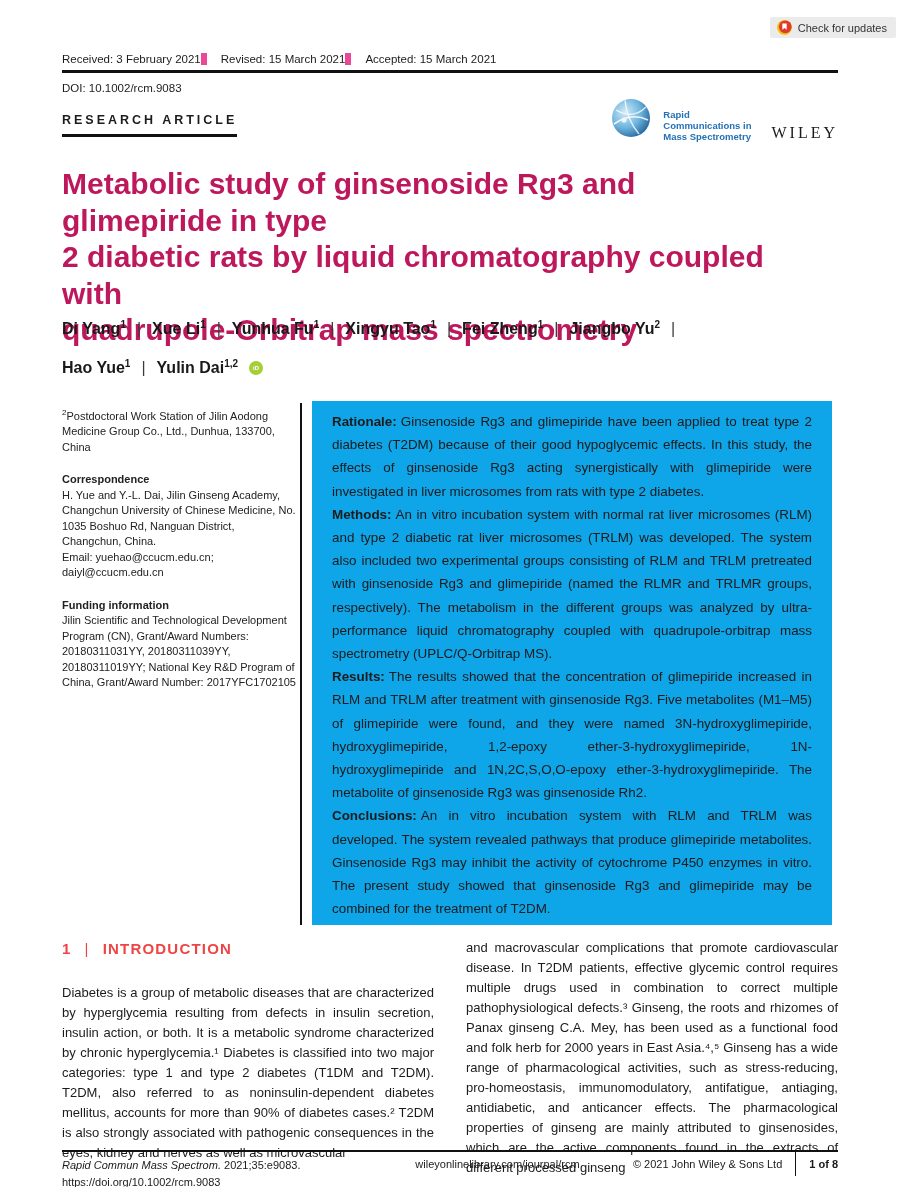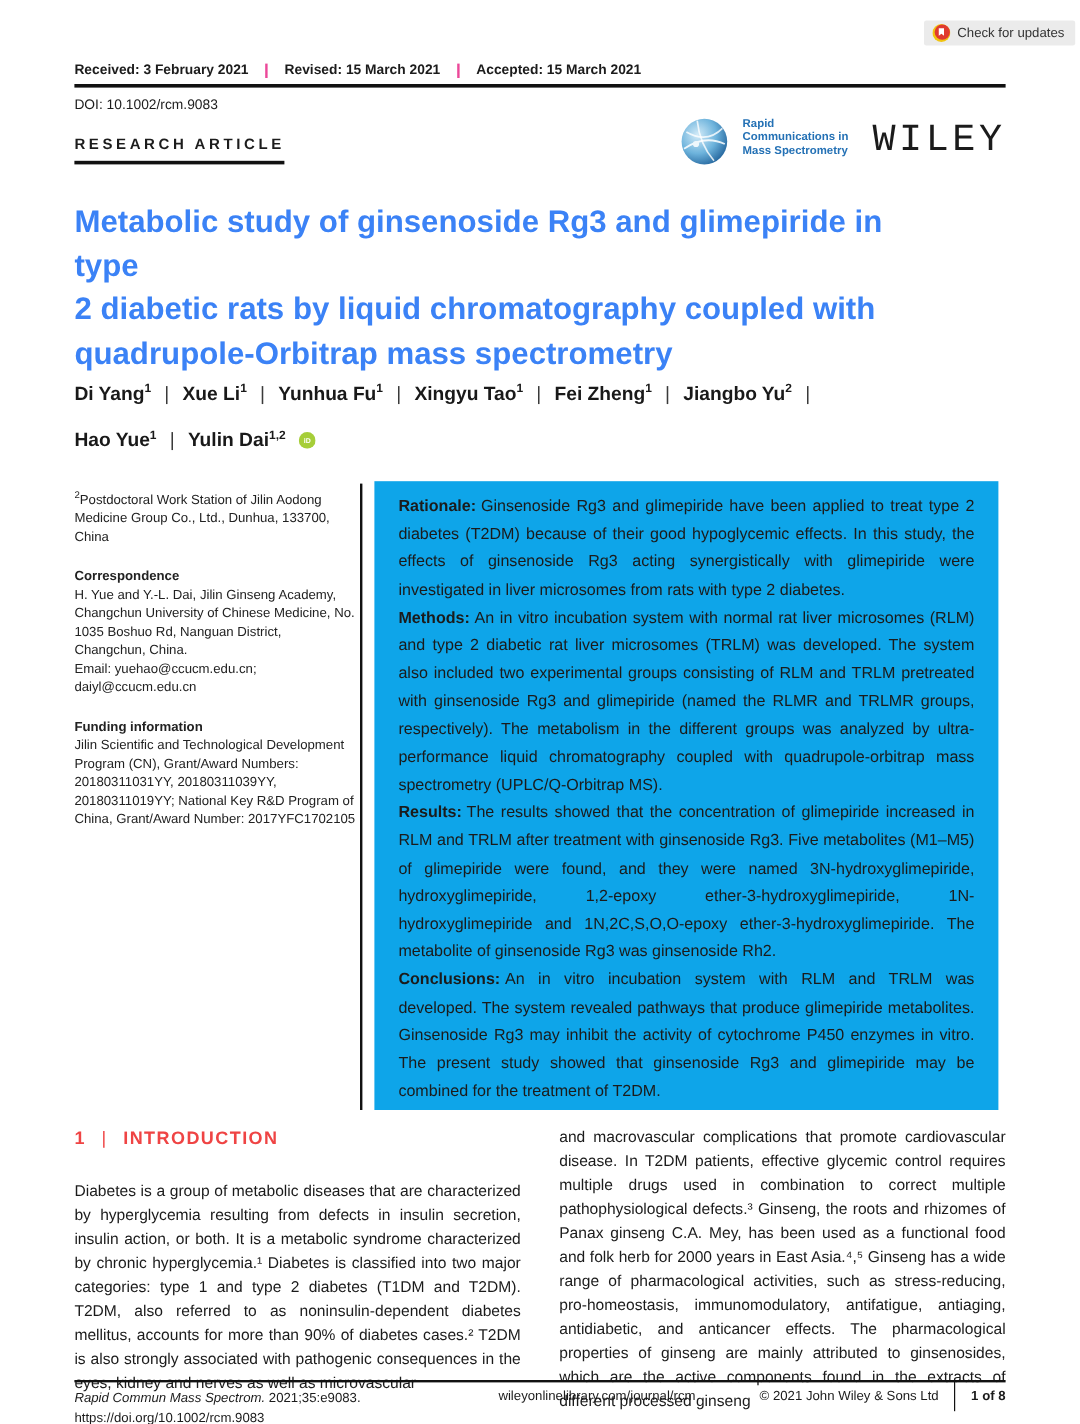--- a/index.html
+++ b/index.html
@@ -17,45 +17,45 @@
     padding:3px 9px 3px 7px; font-size:11px; color:#333; cursor:pointer;
   }
   .check-badge svg { display:block; }
 
   
   .meta-row {
     position:absolute; top:37px; left:62px; width:776px;
     display:flex; border-bottom:3px solid #111;
     font-size:11.5px; padding-bottom:5px;
   }
-  .meta-cell { padding-right:14px; white-space:nowrap;font-weight:bold; }
-  .meta-cell + .meta-cell { border-left:2px solid #ec4899; padding-left:14px; }
+  .meta-cell { white-space:nowrap; }
+  .meta-cell + .meta-cell { border-left:6px solid #ec4899; padding-left:14px; }
 
   .doi-row { position:absolute; top:66px; left:62px; font-size:11.5px; }
 
   
   .article-type {
     position:absolute; top:97px; left:62px;
     font-size:12.5px; font-weight:bold; letter-spacing:3px;
     border-bottom:3px solid #111; padding-bottom:7px;
   }
   .journal-block {
     position:absolute; top:82px; right:62px;
-    display:flex; align-items:flex-start; gap:12px;
+    display:flex; align-items:flex-end; gap:12px;
   }
   .logo-text { color:#2471b5; font-weight:bold; font-size:9.5px; line-height:11px; }
   .wiley {
-    font-family:Liberation Mono, monospace; font-size:32px;
+    font-family:Liberation Serif, serif; font-size:16px;
     letter-spacing:3px; color:#1b1b1b; margin-left:8px;
   }
 
   
   .title {
     position:absolute; top:150px; left:62px; width:720px; margin:0;
-    font-size:26px; font-weight:700; line-height:36.5px; color:#3b82f6;
+    font-size:30px; font-weight:700; line-height:36.5px; color:#be185d;
   }
   .authors {
     position:absolute; top:292px; left:62px; width:760px;
     font-size:16px; font-weight:700; line-height:34px; color:#191919;
   }
   .authors sup { font-size:10px; font-weight:700; }
   .sep { font-weight:400; color:#3a3a3a; margin:0 11px; }
   .orcid { margin-left:6px; vertical-align:-2px; cursor:pointer; }
 
   

